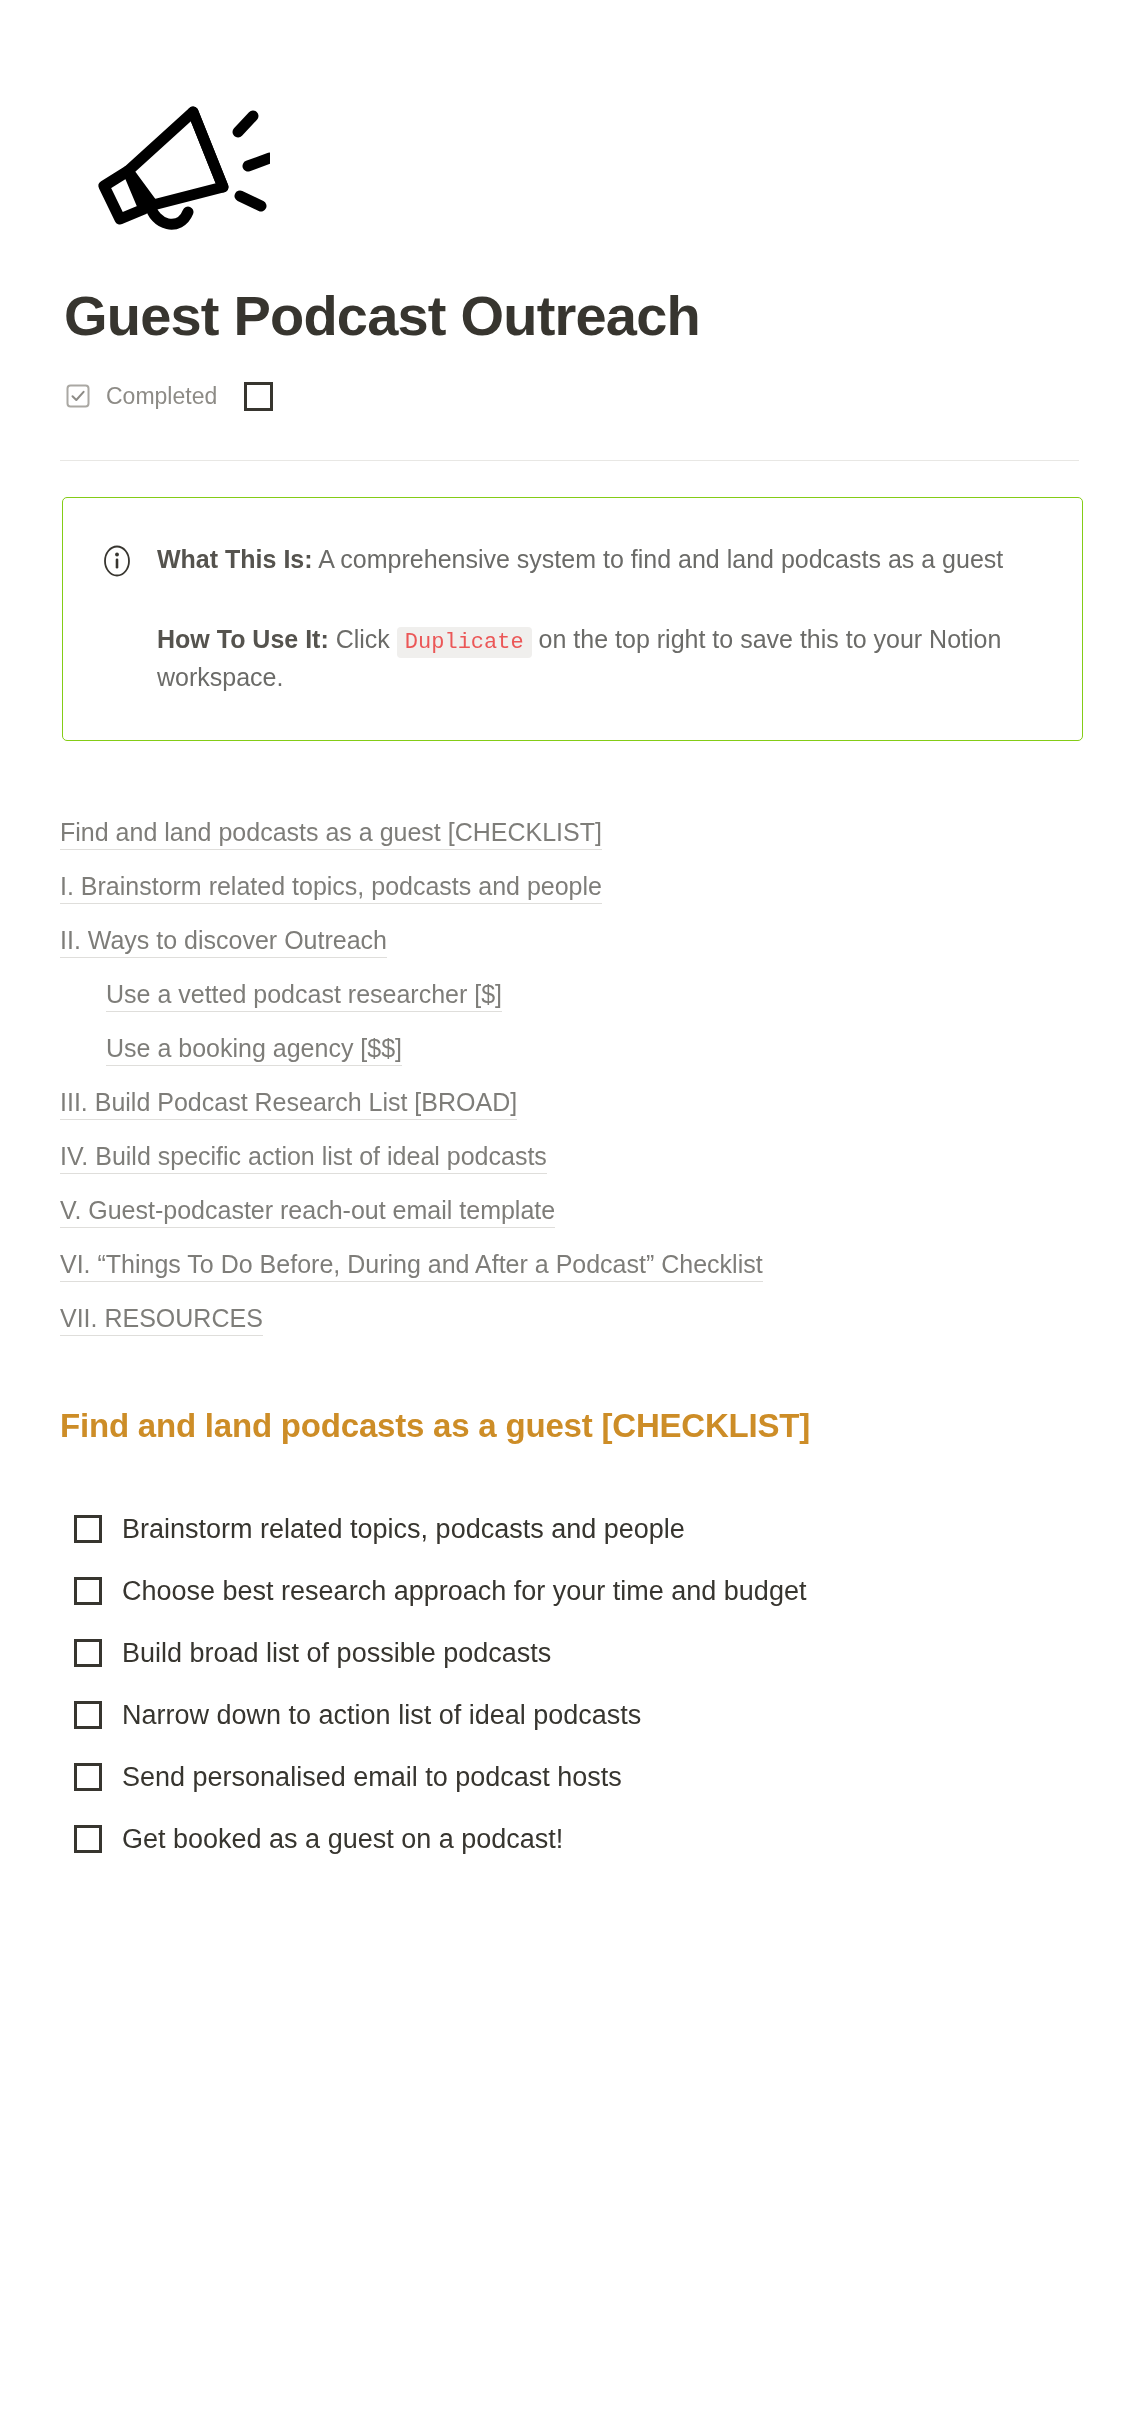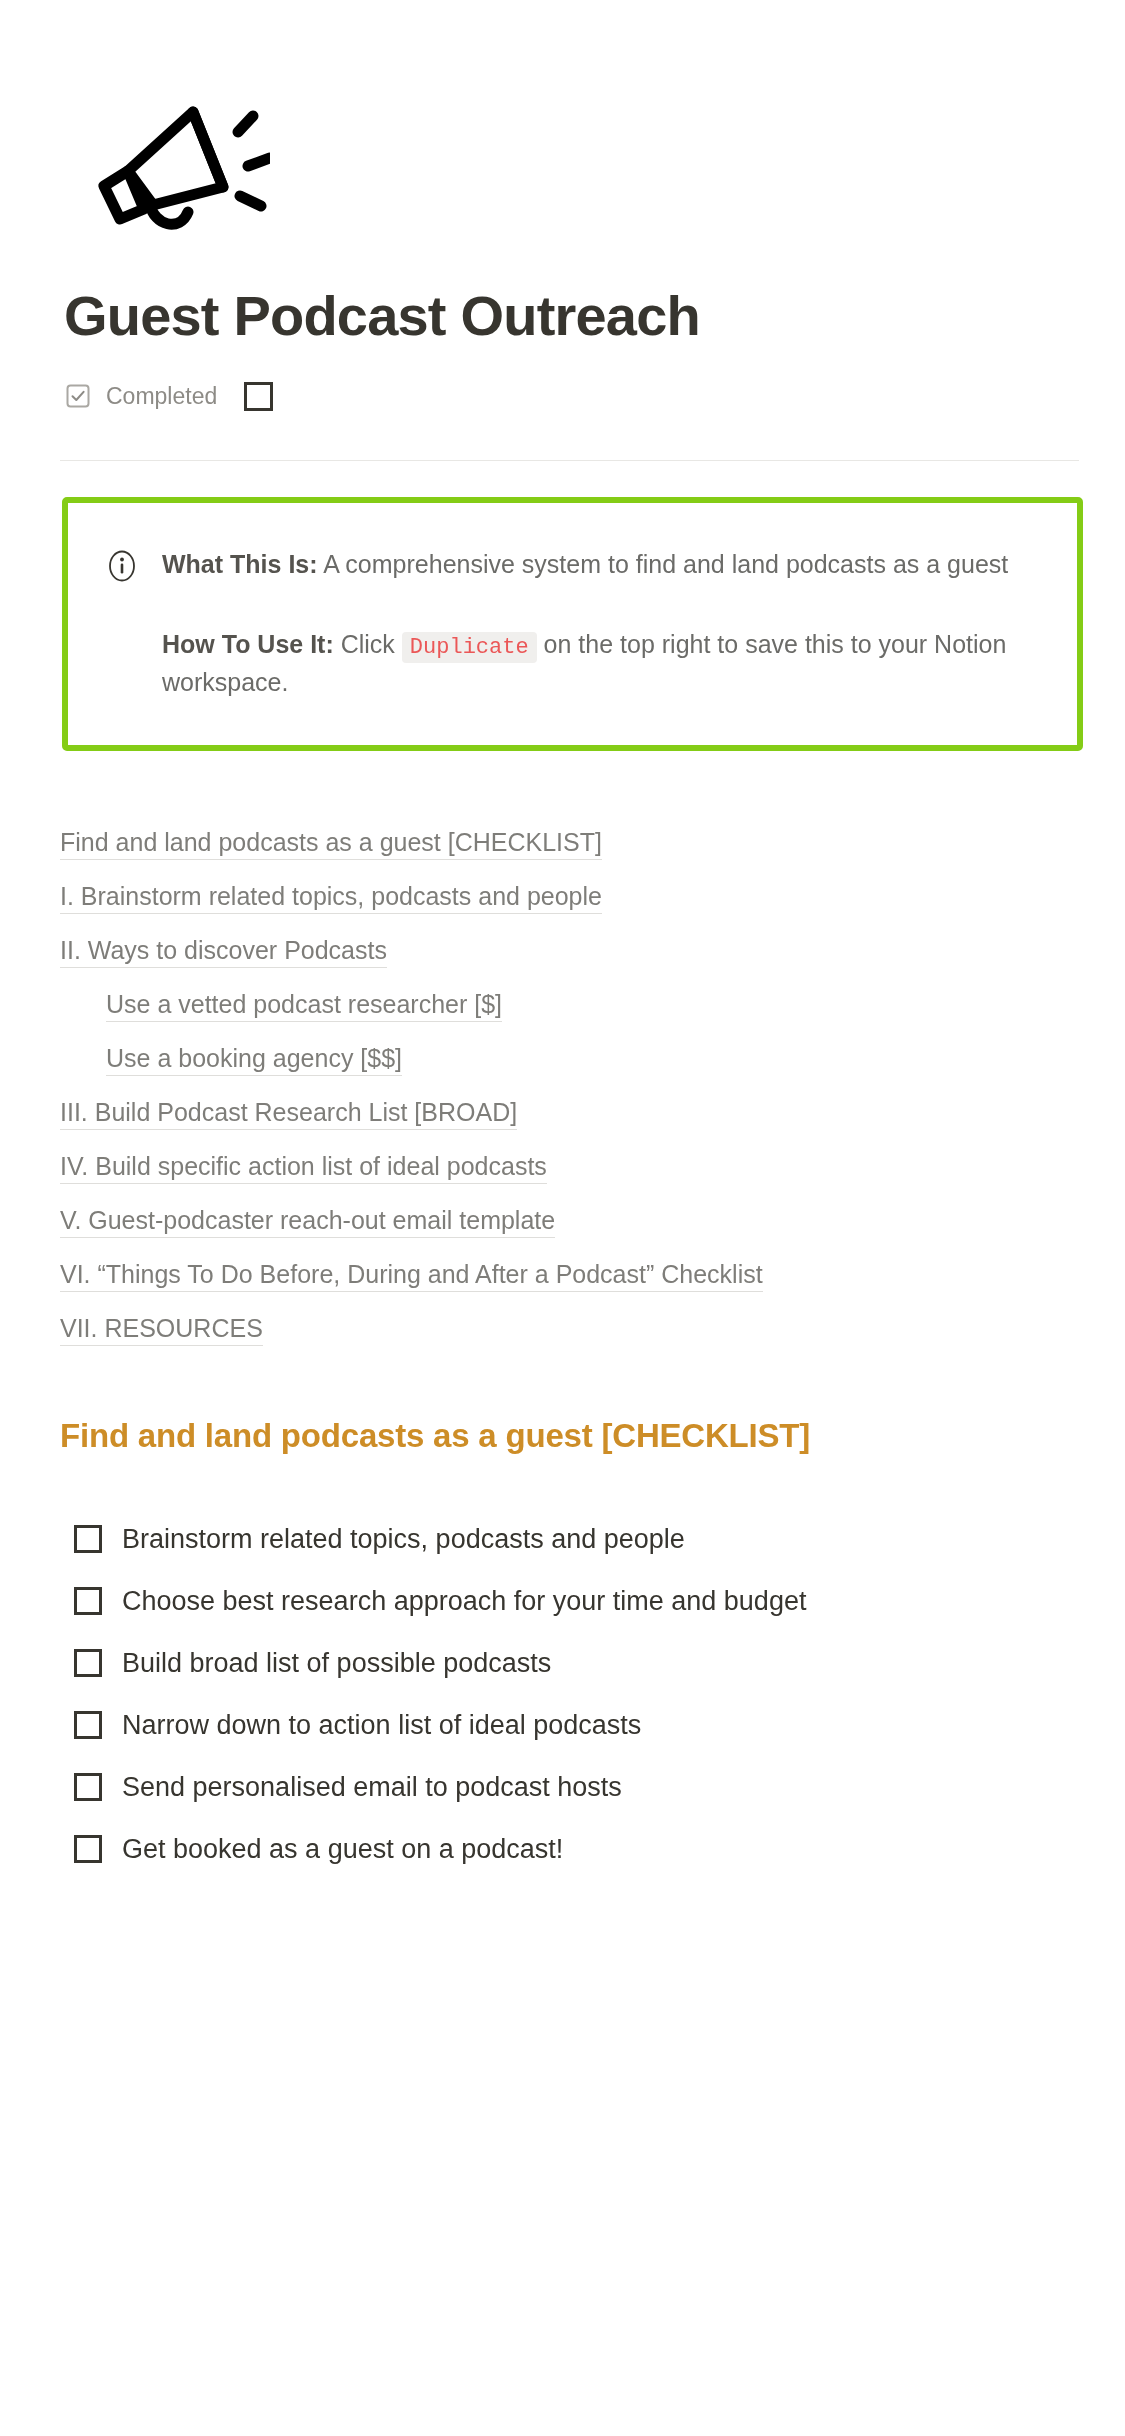--- a/index.html
+++ b/index.html
@@ -100,21 +100,21 @@
   
   .divider {
     margin: 42px 34px 0 48px;
     height: 1px;
     background: #e8e7e4;
   }
 
   
   .callout {
     margin: 36px 30px 0 50px;
-    border: 6px solid #84cc16;
+    border: 1px solid #84cc16;
     border-radius: 5px;
     background: #ffffff;
     padding: 42px 36px 44px 36px;
     display: flex;
     align-items: flex-start;
     box-sizing: border-box;
   }
   .callout-icon {
     flex: none;
     width: 36px;
@@ -255,21 +255,21 @@
     </div>
     <div class="callout-body">
       <p class="callout-p"><b>What This Is:</b><span> A comprehensive system to find and land podcasts as a guest</span></p>
       <p class="callout-p"><b>How To Use It:</b><span> Click </span><code class="chip">Duplicate</code><span> on the top right to save this to your Notion workspace.</span></p>
     </div>
   </div>
 
   <nav class="toc">
     <div class="toc-item"><a class="toc-link" href="#">Find and land podcasts as a guest [CHECKLIST]</a></div>
     <div class="toc-item"><a class="toc-link" href="#">I. Brainstorm related topics, podcasts and people</a></div>
-    <div class="toc-item"><a class="toc-link" href="#">II. Ways to discover Podcasts</a></div>
+    <div class="toc-item"><a class="toc-link" href="#">II. Ways to discover Outreach</a></div>
     <div class="toc-item indent-1"><a class="toc-link" href="#">Use a vetted podcast researcher [$]</a></div>
     <div class="toc-item indent-1"><a class="toc-link" href="#">Use a booking agency [$$]</a></div>
     <div class="toc-item"><a class="toc-link" href="#">III. Build Podcast Research List [BROAD]</a></div>
     <div class="toc-item"><a class="toc-link" href="#">IV. Build specific action list of ideal podcasts</a></div>
     <div class="toc-item"><a class="toc-link" href="#">V. Guest-podcaster reach-out email template</a></div>
     <div class="toc-item"><a class="toc-link" href="#">VI. “Things To Do Before, During and After a Podcast” Checklist</a></div>
     <div class="toc-item"><a class="toc-link" href="#">VII. RESOURCES</a></div>
   </nav>
 
   <h2 class="section-heading">Find and land podcasts as a guest [CHECKLIST]</h2>

